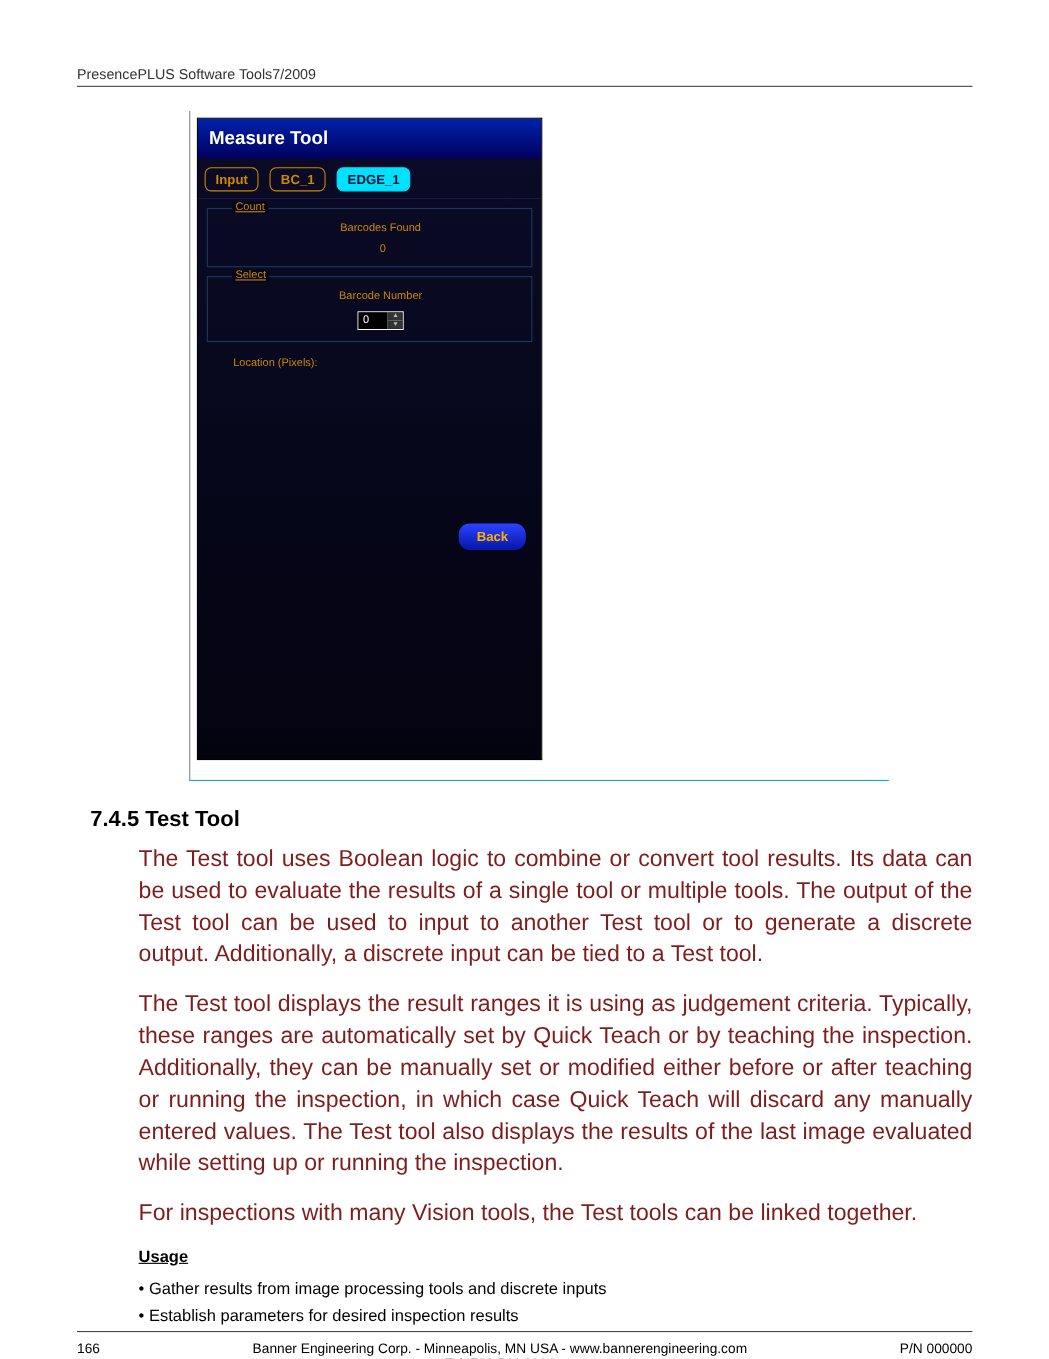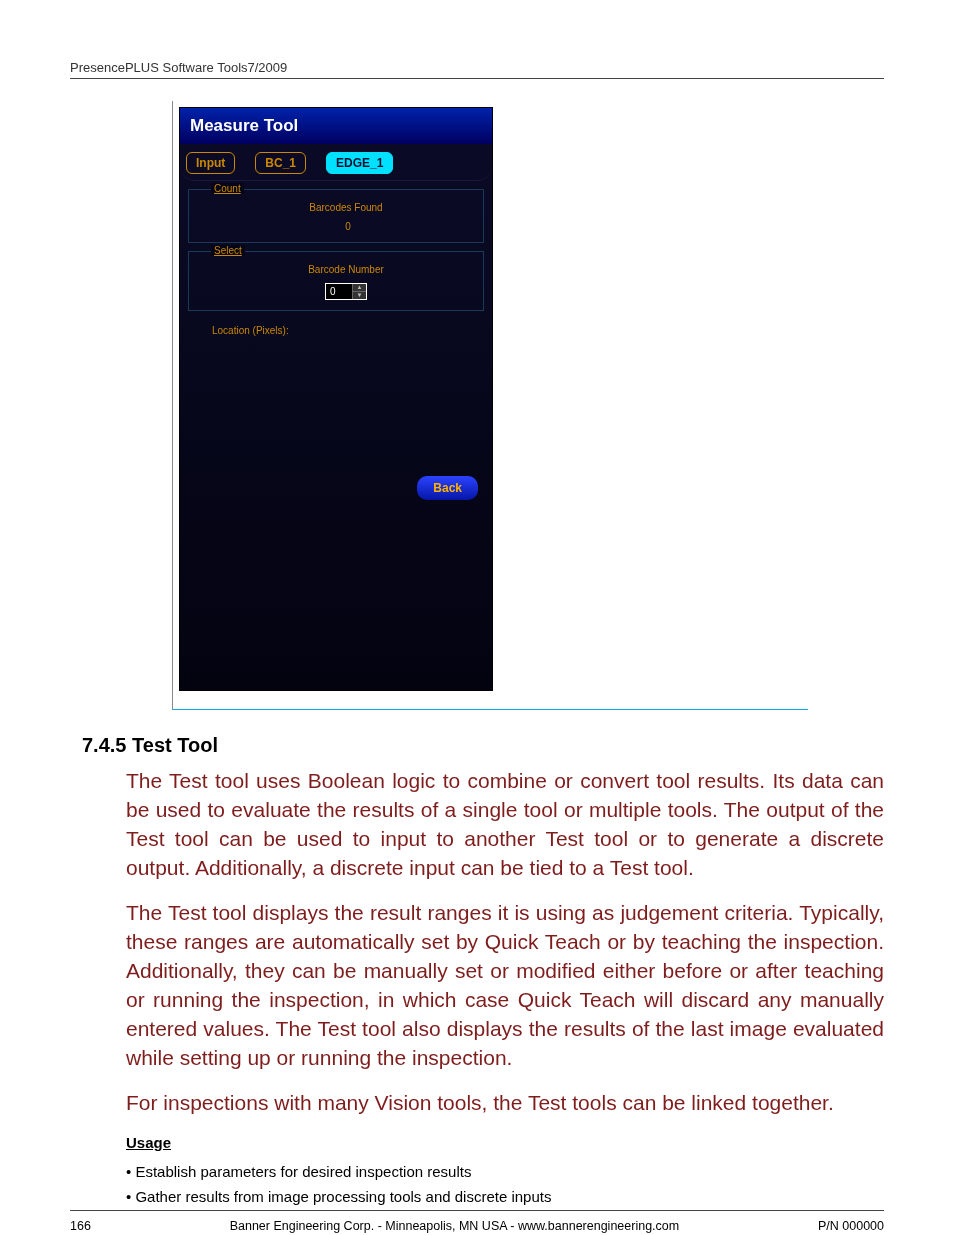--- a/index.html
+++ b/index.html
@@ -44,24 +44,23 @@
   }
   .panel-titlebar {
     background: linear-gradient(#0022aa, #000060);
     color: #fff;
     font-weight: bold;
     font-size: 17px;
     padding: 8px 10px;
   }
   .panel-tabs {
     display: flex;
-    gap: 20px;
+    gap: 10px;
     padding: 8px 6px 6px 6px;
     border-bottom: 1px solid #1a1a40;
-    border-radius: 15px;
   }
   .tab {
     border: 1px solid #cc8800;
     border-radius: 6px;
     padding: 3px 9px;
     font-size: 12px;
     color: #cc8800;
     font-weight: bold;
     cursor: pointer;
   }
@@ -244,22 +243,22 @@
   </div>
 
   <h2 class="section-heading">7.4.5 Test Tool</h2>
 
   <p class="body-text">The Test tool  uses Boolean logic to combine or convert tool results. Its data can be used to evaluate the results of a single tool or multiple tools. The output of the Test tool can be used to input to another Test tool or to generate a discrete output. Additionally, a discrete input can be tied to a Test tool.</p>
   <p class="body-text">The Test tool displays the result ranges it is using as judgement criteria. Typically, these ranges are automatically set by Quick Teach or by teaching the inspection. Additionally, they can be manually set or modified either before or after teaching or running the inspection, in which case Quick Teach will discard any manually entered values. The Test tool also displays the results of the last image evaluated while setting up or running the inspection.</p>
   <p class="body-text">For inspections with many Vision tools, the Test tools can be linked together.</p>
 
   <div class="usage-label">Usage</div>
   <div class="bullets">
+    <div>Gather results from image processing tools and discrete inputs</div>
     <div>Establish parameters for desired inspection results</div>
-    <div>Gather results from image processing tools and discrete inputs</div>
   </div>
 
   <div class="footer-area">
     <div class="footer-row">
       <span>166</span>
       <div class="footer-center">
         <div>Banner Engineering Corp. - Minneapolis, MN USA - www.bannerengineering.com</div>
         <div>Tel: 763.544.3164</div>
       </div>
       <span>P/N 000000</span>

